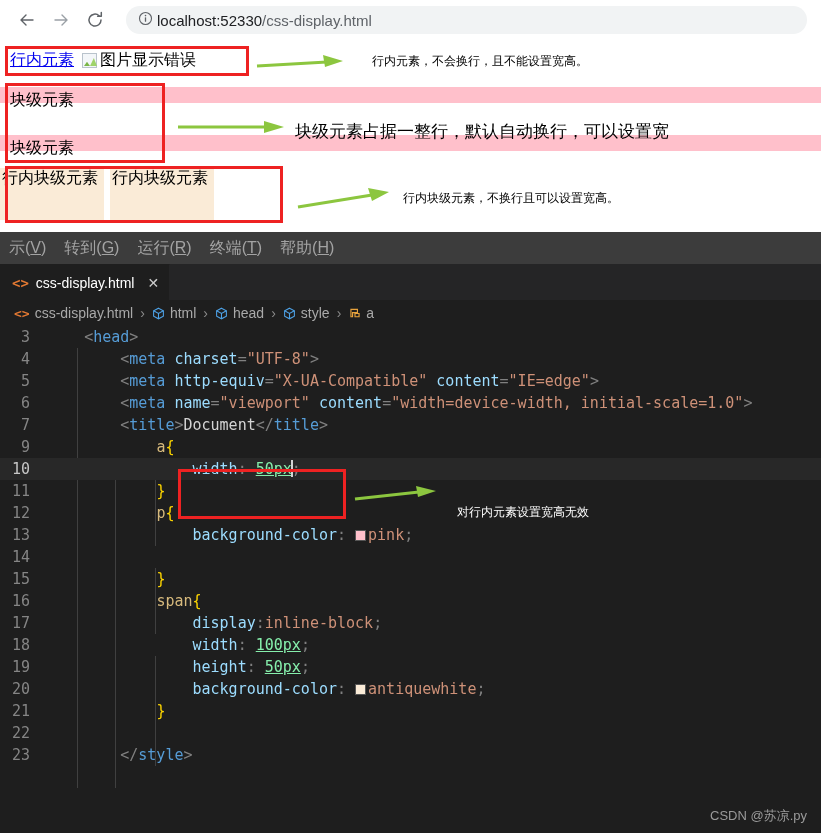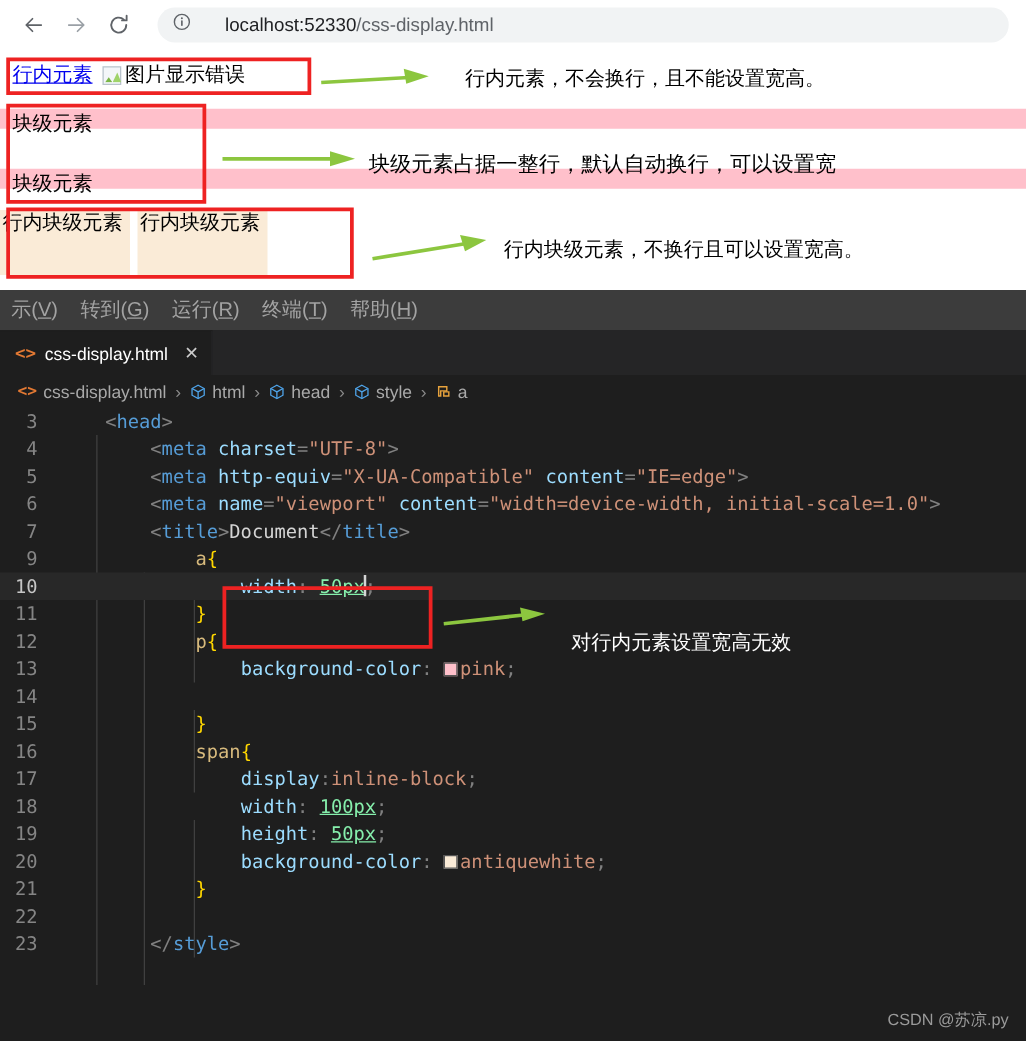--- a/index.html
+++ b/index.html
@@ -19,21 +19,21 @@
     background:#ffffff; display:flex; align-items:center; padding-left:10px;
   }
   .nav-btn {
     width:34px; height:34px; display:flex; align-items:center; justify-content:center;
     color:#5f6368; flex:none;
   }
   .nav-btn svg { display:block; }
   .omnibox {
     margin-left:14px; height:28px; flex:1; margin-right:14px;
     background:#f1f3f4; border-radius:14px; display:flex; align-items:center;
-    padding:0 12px; gap:27px;
+    padding:0 12px; gap:4px;
   }
   .omnibox .info-icon { flex:none; color:#5f6368; }
   .url-text {
     font-size:15px; color:#202124; white-space:nowrap; overflow:hidden;
     font-family:"Liberation Sans", sans-serif;
   }
   .url-text .dim { color:#5f6368; }
 
   
   .page { position:absolute; left:0; top:40px; width:821px; height:192px; background:#fff; }
@@ -75,21 +75,21 @@
   }
   .ib-gap { display:inline-block; width:6px; }
 
   
   .redbox { position:absolute; border:3px solid #ee2222; pointer-events:none; }
 
   
   .arrow { position:absolute; pointer-events:none; }
 
   .anno {
-    position:absolute; font-size:16px; color:#000; white-space:nowrap;
+    position:absolute; font-size:12px; color:#000; white-space:nowrap;
     font-family:"Liberation Sans","DejaVu Sans",sans-serif;
   }
 
   
   .vscode { position:absolute; left:0; top:232px; width:821px; height:601px; background:#1e1e1e; }
   .vs-titlebar {
     position:absolute; left:0; top:0; width:821px; height:32px; background:#3c3c3c;
     display:flex; align-items:center;
   }
   .vs-menu { display:flex; align-items:center; gap:0px; padding-left:0px; }

